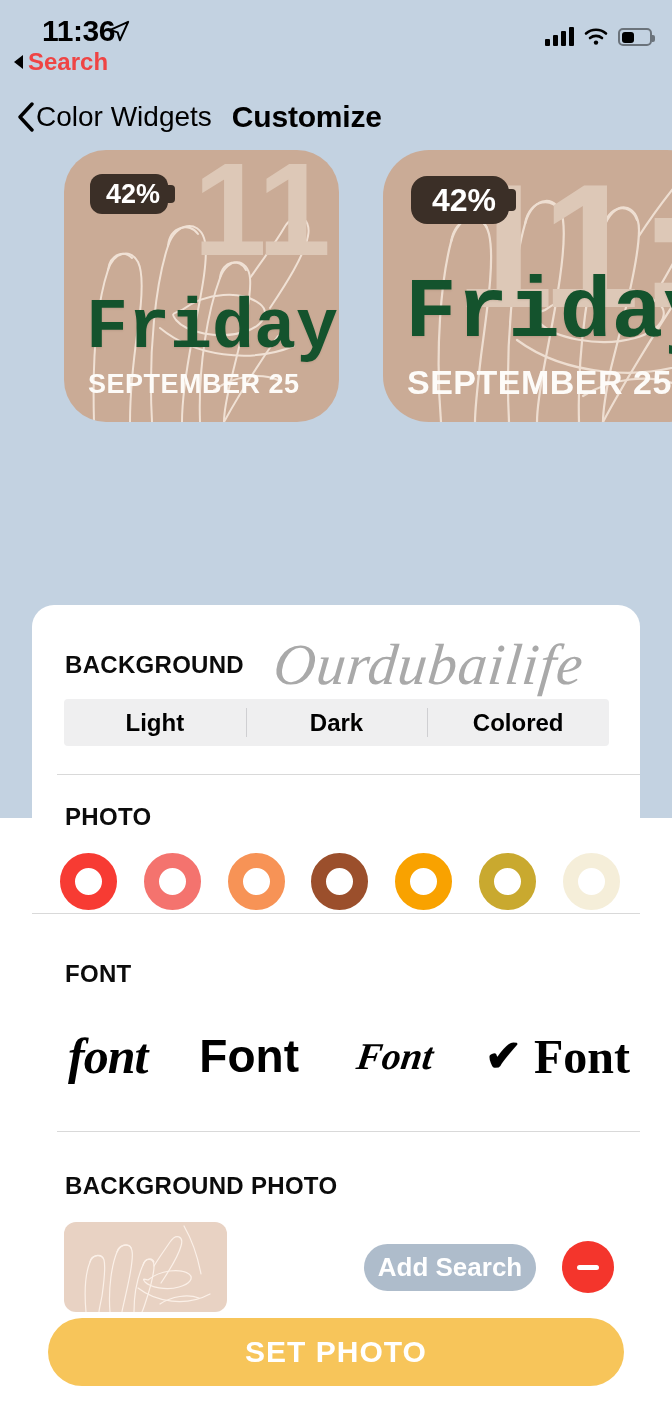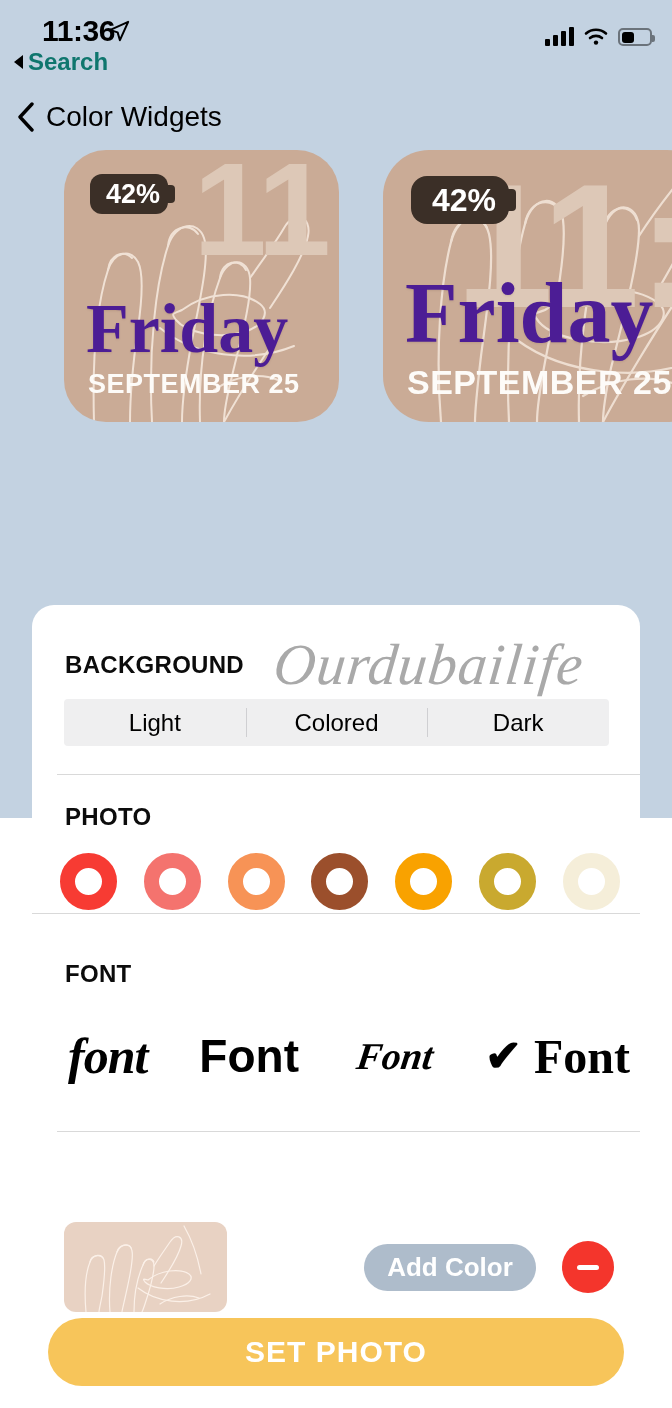--- a/index.html
+++ b/index.html
@@ -29,21 +29,21 @@
   .sb-time {
     position:absolute; left:42px; top:14px;
     font-size:30px; font-weight:bold; color:#000; letter-spacing:-0.4px;
   }
   .sb-loc {
     position:absolute; left:108px; top:20px;
     width:22px; height:22px;
   }
   .sb-search {
     position:absolute; left:14px; top:48px;
-    font-size:24px; font-weight:600; color:#0f766e;
+    font-size:24px; font-weight:600; color:#ef4444;
     display:flex; align-items:center; gap:5px;justify-content:flex-end;
   }
   .sb-search-tri {
     width:0;height:0;
     border-top:7px solid transparent;
     border-bottom:7px solid transparent;
     border-right:9px solid #000;
   }
   .sb-right {
     position:absolute; right:20px; top:26px;
@@ -68,21 +68,21 @@
     position:absolute; left:1.5px; top:1.5px; bottom:1.5px;
     width:42%; background:#000; border-radius:3px;
   }
 
   
   .navbar {
     position:absolute; left:0; top:92px; width:672px; height:50px;
     display:flex; align-items:center; z-index:6;
   }
   .nav-back {
-    display:flex; align-items:center; gap:10px;
+    display:flex; align-items:center; 
     margin-left:16px; cursor:pointer;
   }
   .chev { width:20px; height:30px; }
   .nav-back-label { font-size:28px; color:#000; }
   .nav-title { margin-left:20px; font-size:30px; font-weight:bold; color:#000; letter-spacing:-0.2px; }
 
   
   .widgets-row {
     position:absolute; left:0; top:150px; width:672px; height:272px;
     z-index:5;
@@ -104,22 +104,22 @@
     font-weight:bold;
     font-family:"Liberation Sans", sans-serif;
     letter-spacing:-2px;
     line-height:.82;
     white-space:nowrap;
   }
   .w1 .w-time { left:47%; top:6px; font-size:132px; }
   .w2 .w-time { left:22%; top:24px; font-size:176px; }
 
   .w-day {
-    position:absolute; color:#4c1d95;
-    font-family:Liberation Serif, serif;
+    position:absolute; color:#14532d;
+    font-family:Liberation Mono, monospace;
     font-weight:bold; line-height:1;
     text-shadow:0 1px 2px rgba(120,90,70,.18);
   }
   .w1 .w-day { left:22px; bottom:58px; font-size:70px; }
   .w2 .w-day { left:22px; bottom:66px; font-size:86px; }
 
   .w-date {
     position:absolute; color:#fdfbf8;
     font-weight:bold; letter-spacing:.5px;
   }
@@ -163,21 +163,21 @@
     font-style:italic;
     font-size:58px;
     color:#a9a9a9;
     letter-spacing:1px;
     line-height:1;
     transform:skewX(-6deg);
   }
 
   .segmented {
     position:absolute; left:64px; top:699px; width:545px; height:47px;
-    background:#efeff0; border-radius:4px; display:flex; z-index:7;
+    background:#efeff0; border-radius:4px; display:flex; z-index:7;font-weight:bold;
   }
   .seg {
     flex:1; display:flex; align-items:center; justify-content:center;
     font-size:24px; color:#000; position:relative; cursor:pointer;
   }
   .seg + .seg::before {
     content:""; position:absolute; left:0; top:9px; bottom:9px;
     width:1px; background:#cfcfd2;
   }
 
@@ -293,20 +293,21 @@
     </div>
   </div>
 
   <div class="navbar">
     <div class="nav-back">
       <svg class="chev" viewBox="0 0 20 30">
         <path d="M16 2 L4 15 L16 28" fill="none" stroke="#000" stroke-width="3.4" stroke-linecap="round" stroke-linejoin="round"></path>
       </svg>
       <span class="nav-back-label">Color Widgets</span>
     </div>
+    <div class="nav-title">Customize</div>
   </div>
 
   <div class="widgets-row">
 
     <div class="widget w1" style="background: rgb(202, 171, 150);">
       <div class="w-art">
         <svg viewBox="0 0 275 272" preserveAspectRatio="none">
           <g fill="none" stroke="#f2e4d8" stroke-width="2" stroke-linecap="round" opacity=".95">
             <path d="M30 272 C28 200 34 150 44 120 C50 102 66 98 74 112 C80 124 78 150 74 178 C70 206 66 240 66 272"></path>
             <path d="M44 120 C46 104 60 100 68 108"></path>
@@ -357,22 +358,22 @@
   <div class="sheet" style="height:220px;"></div>
   <div class="sheet-wide"></div>
 
   <div class="bg-row">
     <span class="sec-label">BACKGROUND</span>
     <span class="brand">Ourdubailife</span>
   </div>
 
   <div class="segmented">
     <div class="seg">Light</div>
+    <div class="seg">Dark</div>
     <div class="seg">Colored</div>
-    <div class="seg">Dark</div>
   </div>
 
   <div class="divider div1"></div>
 
   <div class="sec-label theme-label">PHOTO</div>
   <div class="theme-row">
     <div class="swatch" style="border-color: rgb(247, 59, 51);"></div>
     <div class="swatch" style="border-color: rgb(244, 115, 110);"></div>
     <div class="swatch" style="border-color: rgb(247, 147, 86);"></div>
     <div class="swatch" style="border-color: rgb(155, 79, 44);"></div>
@@ -389,39 +390,40 @@
     <div class="font-opt fo2">Font</div>
     <div class="font-opt fo3">Font</div>
     <div class="fo4-wrap">
       <span class="check">✔</span>
       <span class="font-opt fo4">Font</span>
     </div>
   </div>
 
   <div class="divider div3"></div>
 
+  <div class="sec-label photo-label">BACKGROUND PHOTO</div>
   <div class="photo-row">
     <div class="thumb">
       <svg viewBox="0 0 163 90" preserveAspectRatio="none">
         <g fill="none" stroke="#fbf0e8" stroke-width="1.2" stroke-linecap="round">
           <path d="M22 90 C20 68 22 50 26 40 C29 32 38 31 40 38 C42 46 40 60 38 74 C36 84 35 88 35 90"></path>
           <path d="M26 40 C27 33 36 32 39 36"></path>
           <path d="M46 90 C44 66 48 42 53 30 C57 21 67 21 68 29 C70 38 65 58 61 76 C59 85 58 89 58 90"></path>
           <path d="M53 30 C55 22 65 21 67 26"></path>
           <path d="M70 90 C70 72 74 54 79 43 C82 35 90 36 90 44 C90 53 85 70 81 82 C79 88 78 90 78 90"></path>
           <path d="M79 43 C81 36 88 35 90 40"></path>
           <path d="M90 44 C96 34 102 26 106 20 C112 11 120 14 117 24 C114 35 105 49 97 61"></path>
           <path d="M84 58 C96 48 116 46 125 52 C130 56 126 62 115 65 C102 69 86 65 81 60 C78 56 80 57 84 58 Z"></path>
           <path d="M74 66 C92 80 122 85 146 72"></path>
           <path d="M96 82 C108 74 124 72 135 76"></path>
           <path d="M120 4 C128 18 134 36 137 52"></path>
         </g>
       </svg>
     </div>
-    <div class="add-photo">Add Color</div>
+    <div class="add-photo">Add Search</div>
     <div class="minus-btn">
       <i></i>
     </div>
   </div>
 
   <div class="set-widget">SET PHOTO</div>
 
 </div>
 
 </body></html>

